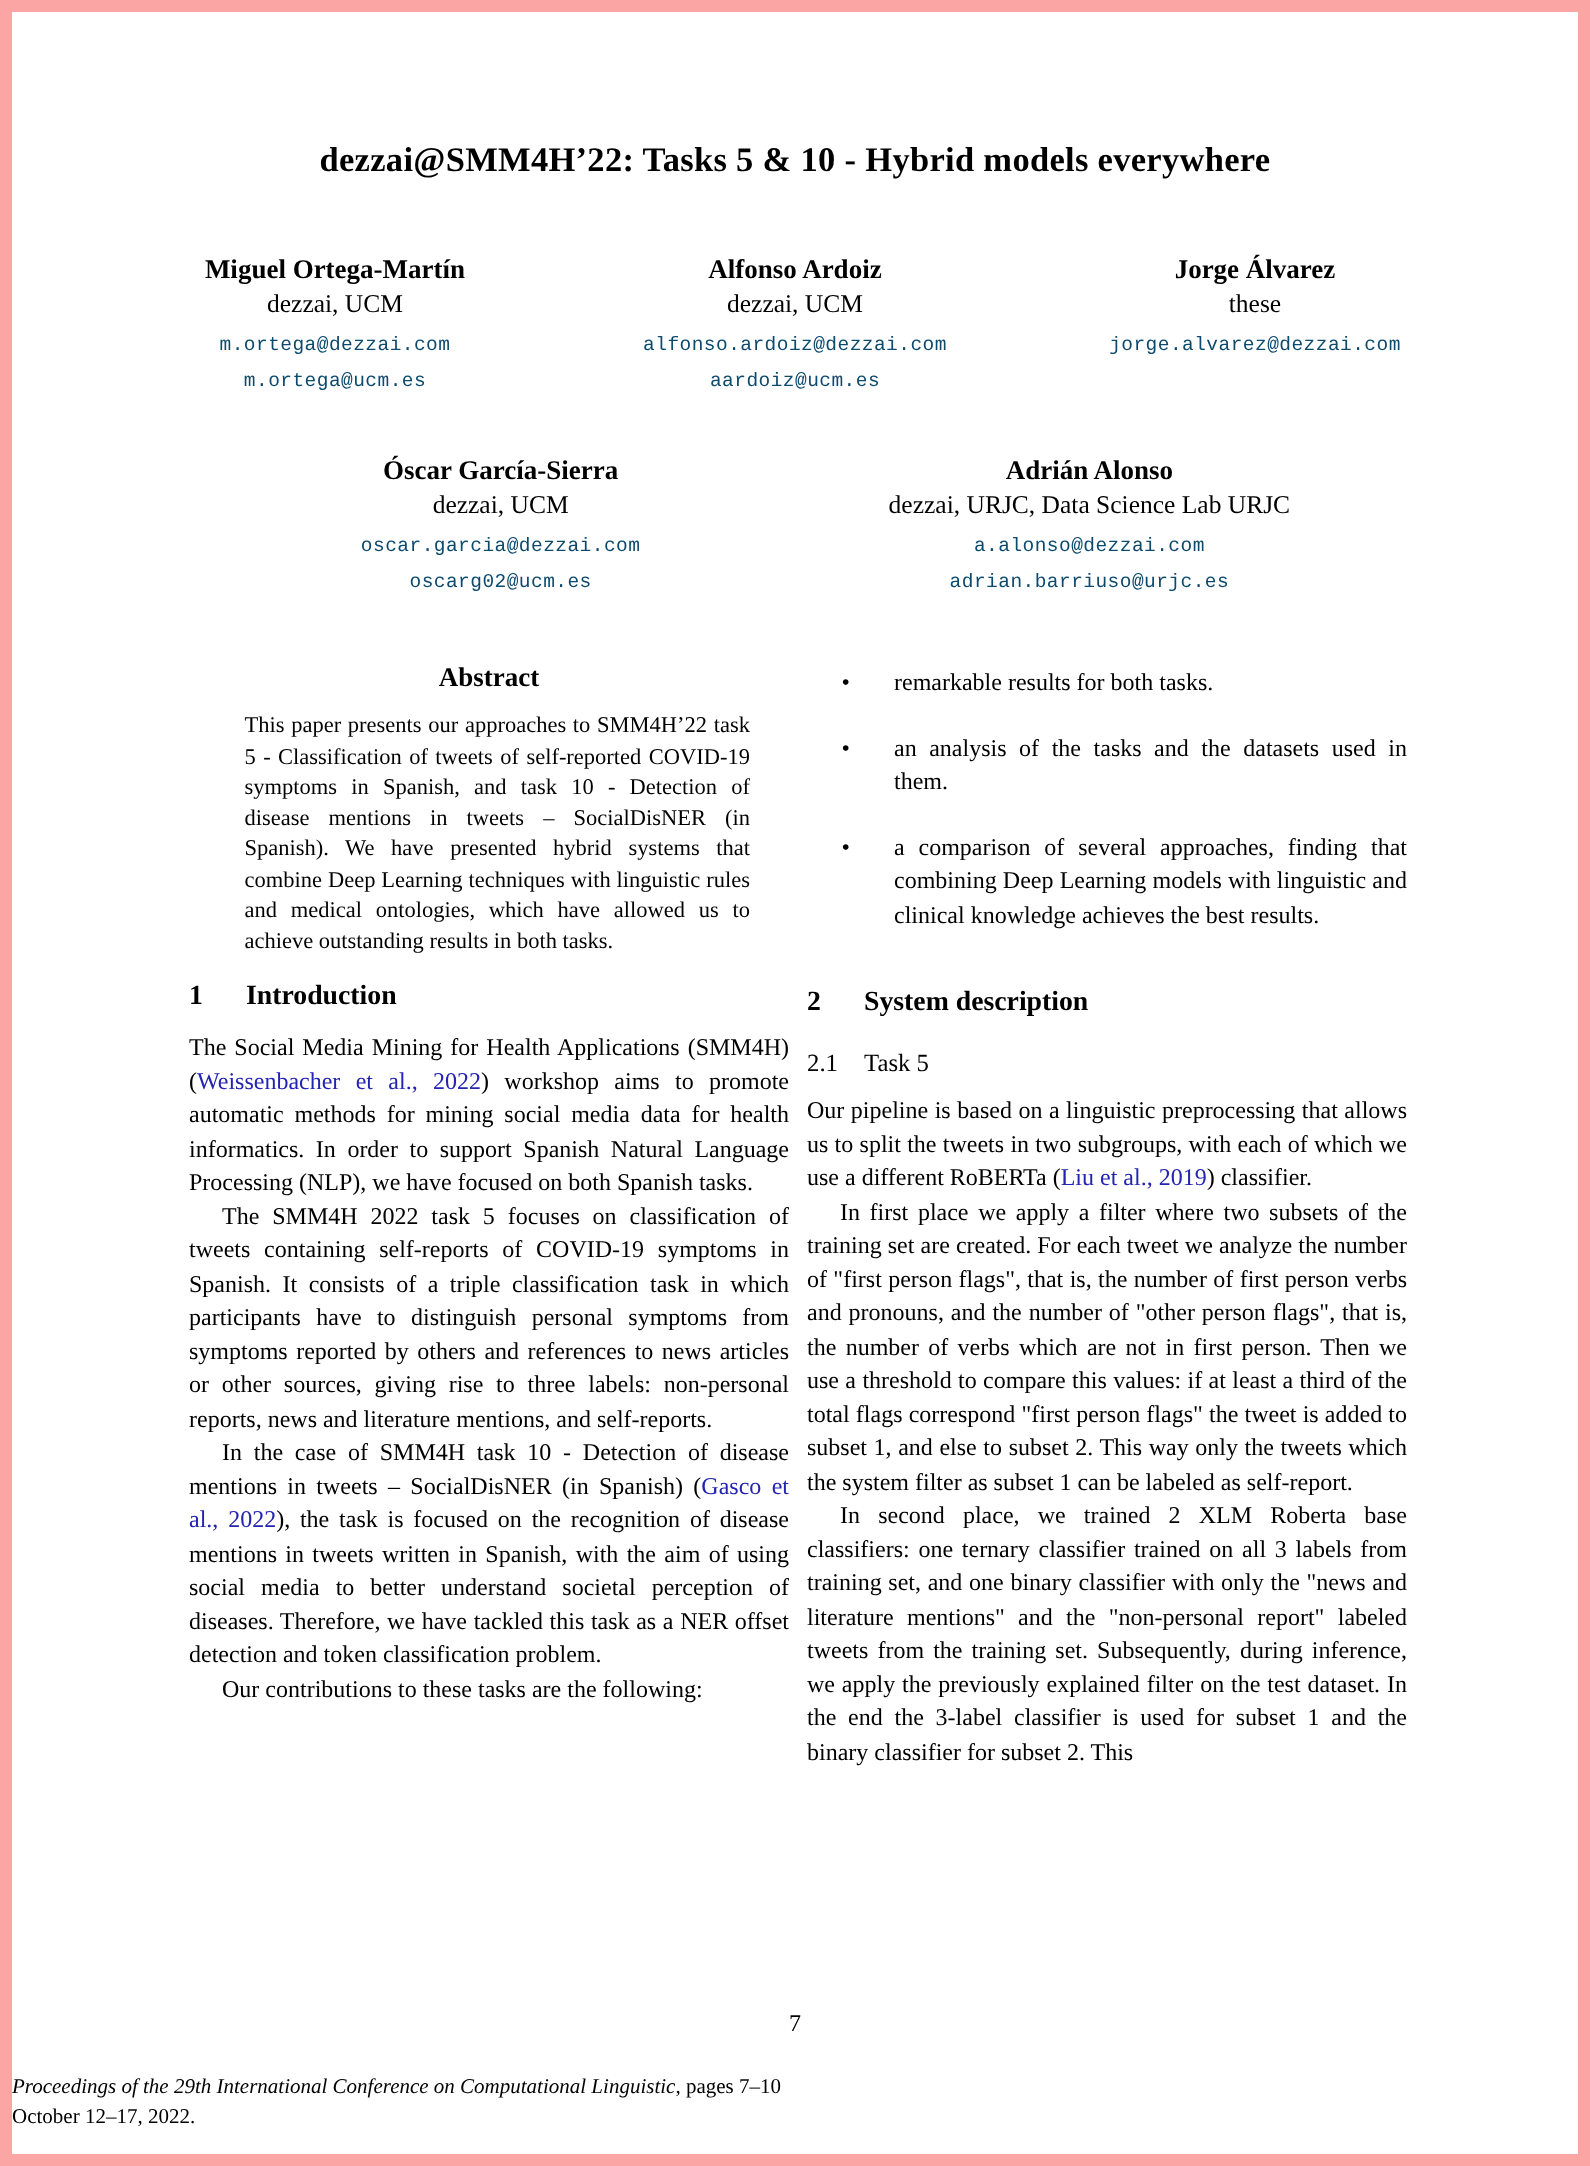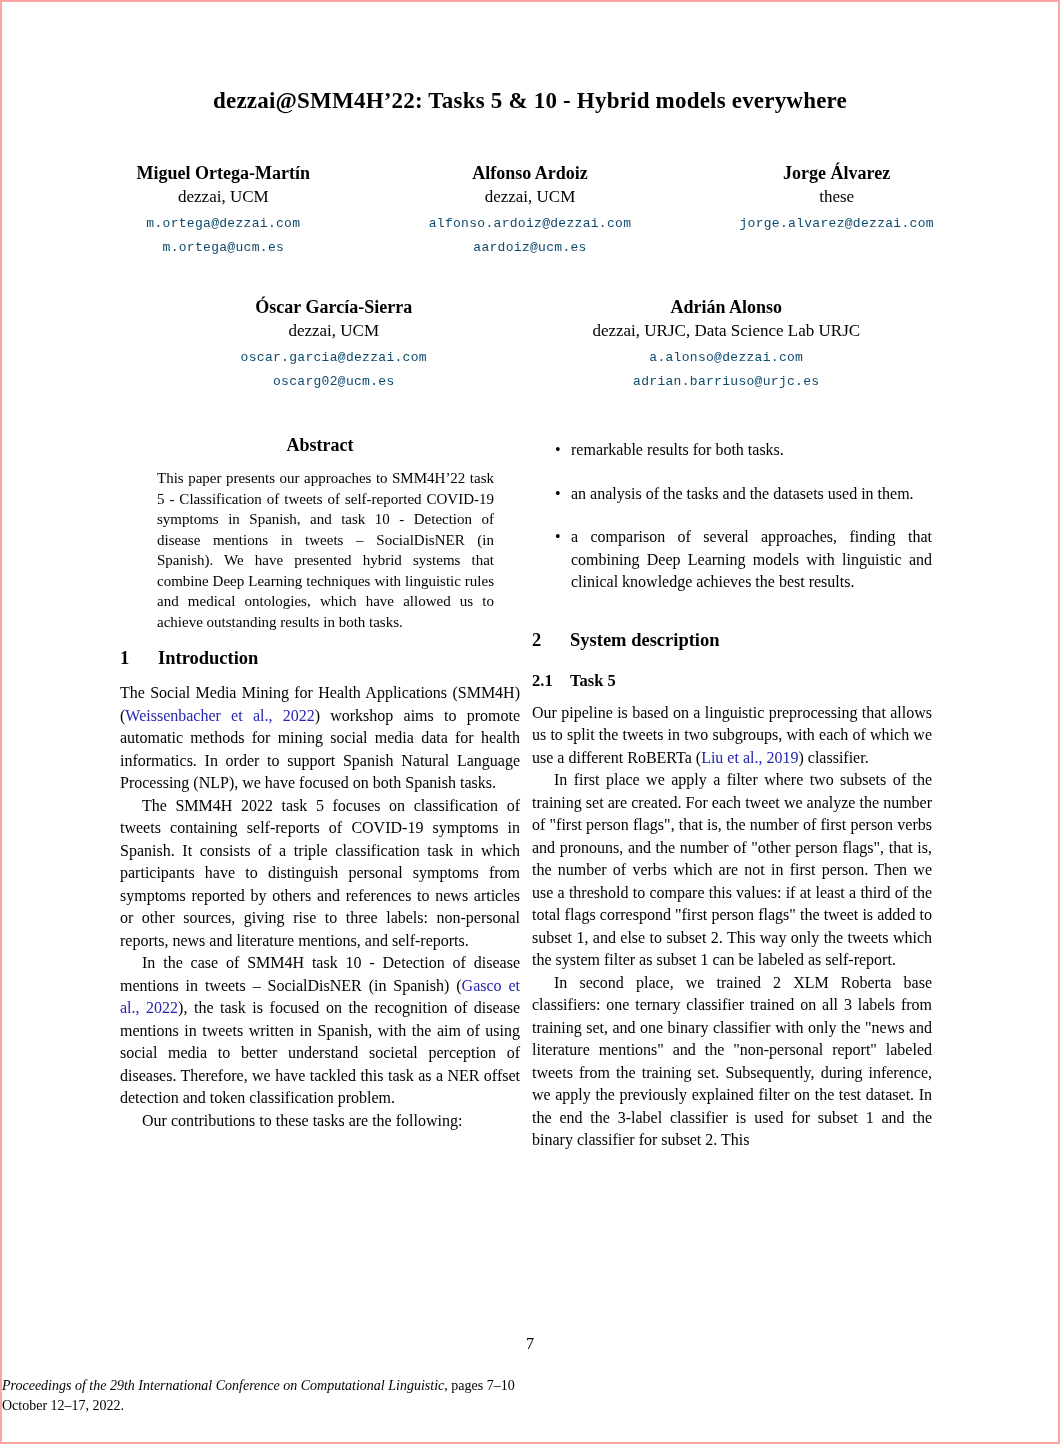--- a/index.html
+++ b/index.html
@@ -3,21 +3,21 @@
 <meta charset="utf-8">
 <style>
   * { margin: 0; padding: 0; box-sizing: border-box; }
   html, body { background: #888; }
   body { width: 1060px; }
   .page {
     position: relative;
     width: 1060px;
     height: 1444px;
     background: #ffffff;
-    border: 2px solid #fca5a5;
+    border: 8px solid #fca5a5;
     font-family: "Liberation Serif", serif;
     color: #000000;
     overflow: hidden;
   }
   .title {
     margin-top: 86px;
     text-align: center;
     font-size: 23px;
     font-weight: bold;
     letter-spacing: 0.2px;
@@ -68,21 +68,21 @@
     hyphens: auto;
   }
   h2.section {
     font-size: 18.5px;
     font-weight: bold;
     margin-top: 16px;
     margin-bottom: 13px;
   }
   h3.subsection {
     font-size: 16.5px;
-    font-weight: bold;
+    font-weight: normal;
     margin-top: 20px;
     margin-bottom: 11px;
   }
   .sec-num { display: inline-block; min-width: 38px; }
   p.body {
     font-size: 16px;
     line-height: 22.5px;
     text-align: justify;
     hyphens: auto;
   }
@@ -94,20 +94,21 @@
     width: 16px;
     margin-left: 23px;
     font-size: 16px;
     line-height: 22.5px;
   }
   .bullet-item .bullet-text {
     flex: 1;
     font-size: 16px;
     line-height: 22.5px;
     text-align: justify;
+    margin-left: 19px;
   }
   .bullet-list + h2.section { margin-top: 36px; }
   .page-number {
     position: absolute;
     top: 1333px;
     left: 0; right: 0;
     text-align: center;
     font-size: 16px;
   }
   .footer {

